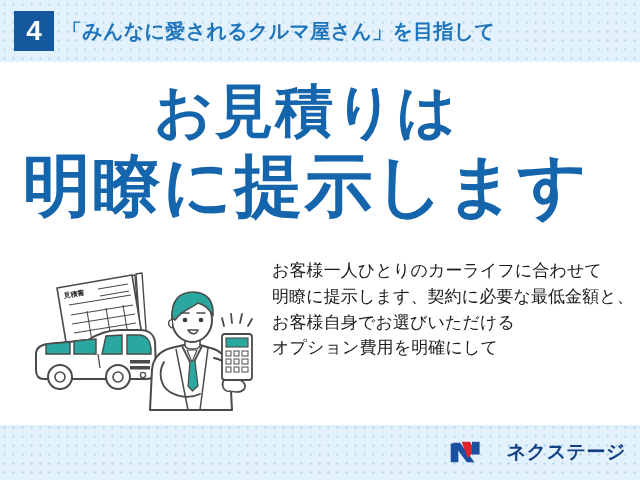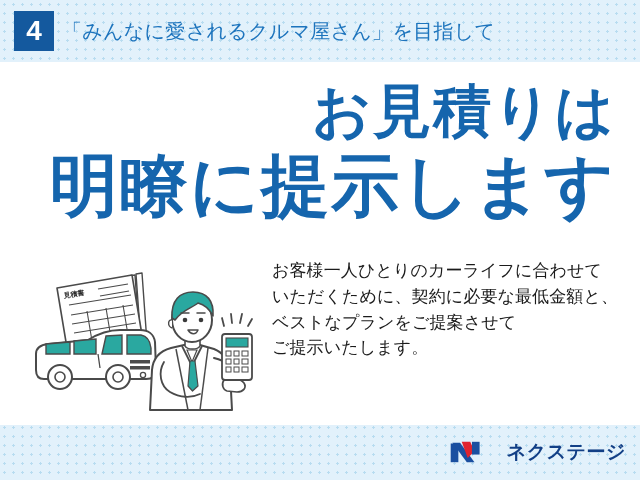--- a/index.html
+++ b/index.html
@@ -50,42 +50,42 @@
   }
   #header-title {
     position: absolute;
     left: 62px;
     top: 13px;
     height: 36px;
     display: flex;
     align-items: center;
     color: #1d74bd;
     font-size: 20px;
-    font-weight: normal;
+    font-weight: bold;
     letter-spacing: 0.3px;
     white-space: nowrap;
     font-family: "DejaVu Sans", "Liberation Sans", sans-serif;
   }
 
   
   #card {
     position: absolute;
     left: 0;
     top: 62px;
     width: 640px;
     height: 363px;
     background: #ffffff;
   }
 
   #headline {
     position: absolute;
-    left: 16px;
+    left: 6px;
     top: 16px;
     width: 600px;
-    text-align: right;
+    text-align: center;
     color: #1565ad;
     font-weight: bold;
     font-family: "DejaVu Sans", "Liberation Sans", sans-serif;
     line-height: 1.16;
     letter-spacing: 2px;
   }
   #headline .l1 { display: block; font-size: 58px; }
   #headline .l2 { display: block; font-size: 68px; margin-top: 2px; }
 
   
@@ -157,23 +157,23 @@
 
   <div id="card">
 
     <div id="headline">
       <span class="l1">お見積りは</span>
       <span class="l2">明瞭に提示します</span>
     </div>
 
     <div id="body-copy">
       <span>お客様一人ひとりのカーライフに合わせて</span>
-      <span>いただくために、契約に必要な最低金額と、</span>
-      <span>ベストなプランをご提案させて</span>
-      <span>ご提示いたします。</span>
+      <span>明瞭に提示します、契約に必要な最低金額と、</span>
+      <span>お客様自身でお選びいただける</span>
+      <span>オプション費用を明確にして</span>
     </div>
 
     <div id="illustration">
       <svg width="240" height="160" viewBox="0 0 240 160" xmlns="http://www.w3.org/2000/svg">
 
         <g>
 
           <path d="M112 16 L118 100 L124 99 L118 15 Z" fill="#ffffff" stroke="#4a4a4a" stroke-width="1.4" stroke-linejoin="round"></path>
           <path d="M104 18 L110 102 L117 101 L111 17 Z" fill="#ffffff" stroke="#4a4a4a" stroke-width="1.4" stroke-linejoin="round"></path>
 

